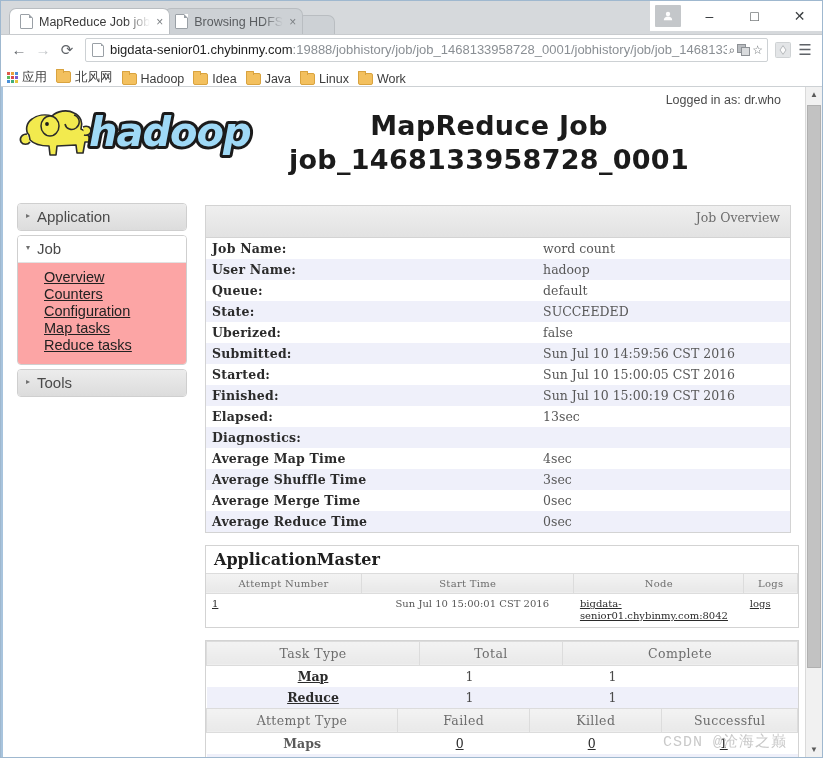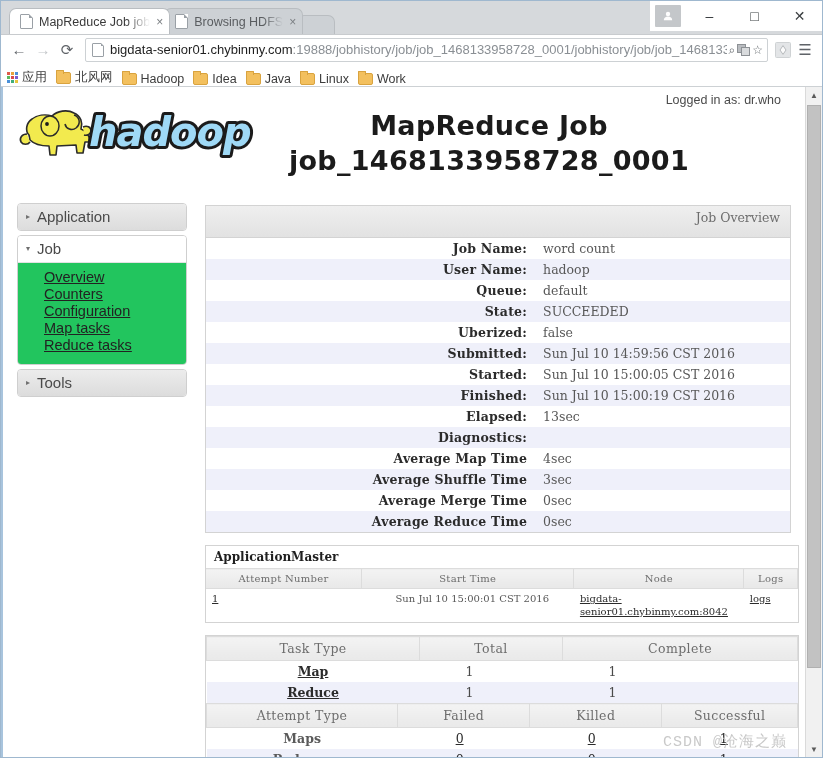--- a/index.html
+++ b/index.html
@@ -363,21 +363,21 @@
   .caret {
     font-size: 8px;
     margin-right: 7px;
     color: #6f6f6f;
     line-height: 1;
   }
   .nav-list {
     list-style: none;
     margin: 0;
     padding: 6px 0 10px 26px;
-    background: #22c55e;
+    background: #fca5a5;
   }
   .nav-list li { margin: 0 0 1px 0; }
   .nav-link {
     color: #222;
     text-decoration: underline;
     font-size: 14.5px;
     cursor: pointer;
   }
 
   
@@ -402,21 +402,21 @@
     border: 1px solid #d3d3d3;
     border-bottom: none;
     text-align: right;
     padding: 4px 10px 12px 0;
     font-family: "DejaVu Serif", "Liberation Serif", serif;
     font-size: 12.5px;
     color: #6d6d6d;
   }
   table.dt td, table.dt th { padding: 3px 6px; }
   .overview-tbl td.k {
-    text-align: right;
+    text-align: left;
     font-weight: bold;
     color: #2b2b2b;
     width: 56%;
     white-space: nowrap;
     letter-spacing: .2px;
   }
   .overview-tbl td.v {
     text-align: left;
     padding-left: 10px;
     color: #585858;
@@ -427,21 +427,21 @@
   
   .am-wrap {
     margin-top: 12px;
     border: 1px solid #d3d3d3;
     background: #fff;
     width: 592px;
   }
   .am-title {
     font-family: "DejaVu Serif", "Liberation Serif", serif;
     font-weight: bold;
-    font-size: 12px;
+    font-size: 16px;
     color: #1f1f1f;
     padding: 4px 0 4px 8px;
     background: #fff;
   }
   table.am {
     border-collapse: collapse;
     width: 100%;
     font-family: "DejaVu Serif", "Liberation Serif", serif;
     font-size: 10px;
     color: #585858;

